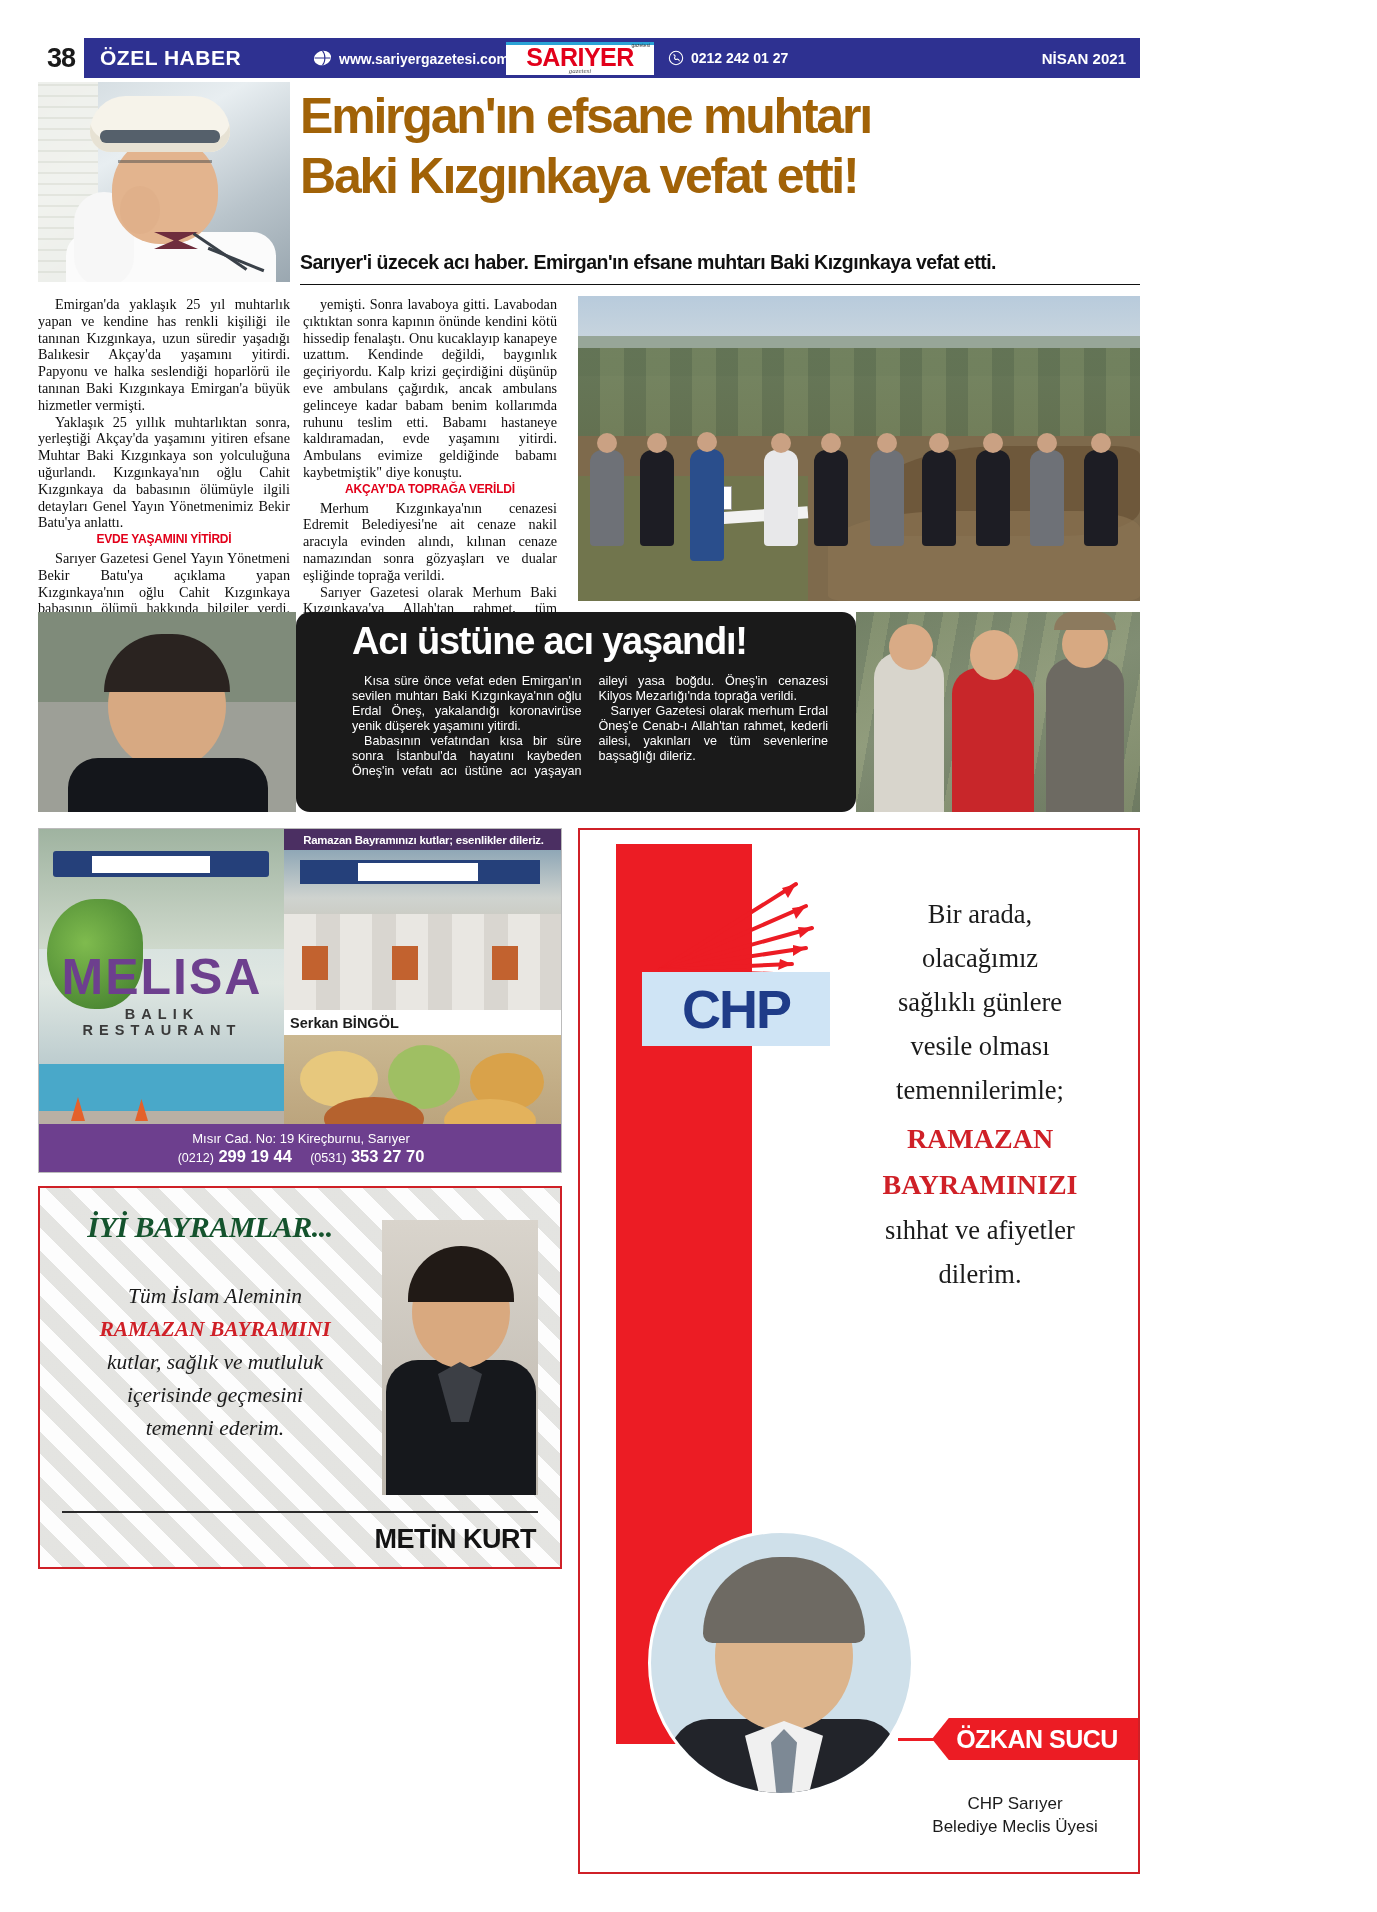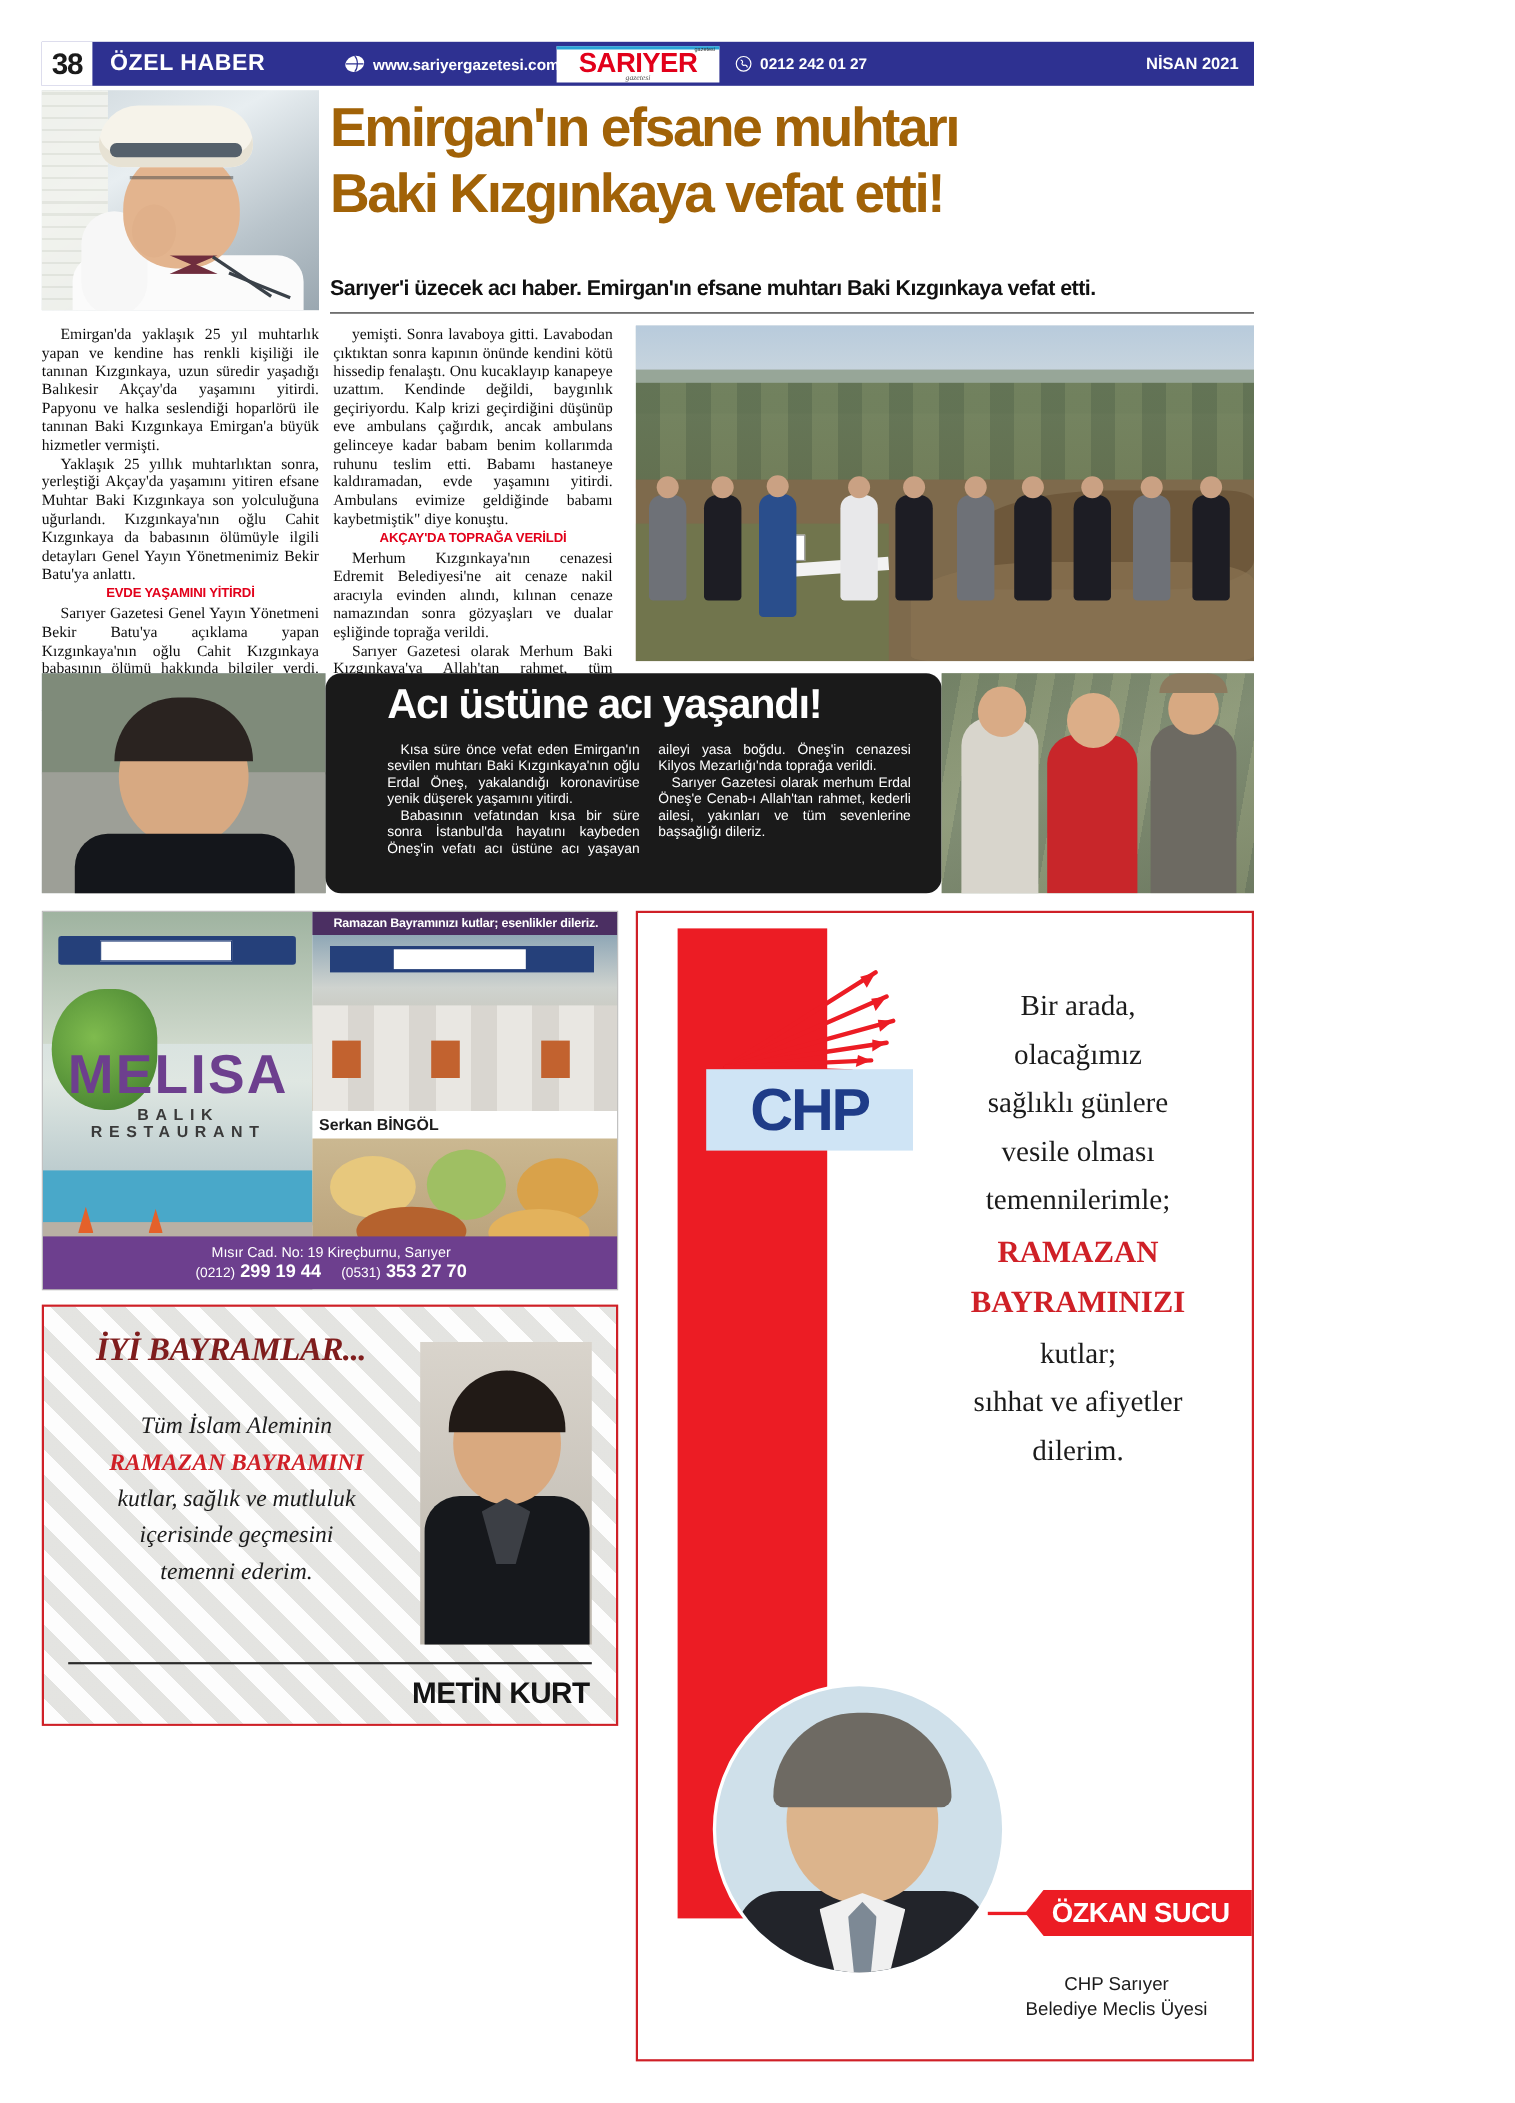--- a/index.html
+++ b/index.html
@@ -246,21 +246,21 @@
     position:absolute; left:38px; top:1186px; width:524px; height:383px;
     border:2px solid #cf2027; background:#f4f4f2; overflow:hidden;
   }
   .metin::before{
     content:"";position:absolute;inset:0;
     background:repeating-linear-gradient(45deg,rgba(255,255,255,.85) 0 16px,rgba(225,225,222,.85) 16px 32px);
   }
   .metin-title{
     position:absolute;left:0;top:22px;width:340px;text-align:center;
     font-family:"Liberation Serif",serif;font-weight:bold;font-style:italic;
-    font-size:30px;color:#7f1d1d;letter-spacing:-0.5px;
+    font-size:30px;color:#14532d;letter-spacing:-0.5px;
   }
   .metin-body{
     position:absolute;left:22px;top:92px;width:306px;text-align:center;
     font-family:"Liberation Serif",serif;font-style:italic;font-size:21.5px;line-height:33px;color:#1b1b1b;
   }
   .metin-body .hi{color:#cf2027;font-weight:bold;}
   .metin-photo{
     position:absolute;right:22px;top:32px;width:156px;height:275px;
     background:linear-gradient(180deg,#d9d4cc,#bdb7ad);overflow:hidden;
   }
@@ -546,21 +546,20 @@
     </div>
 
     <div class="chp-text">
       <div>Bir arada,</div>
       <div>olacağımız</div>
       <div>sağlıklı günlere</div>
       <div>vesile olması</div>
       <div>temennilerimle;</div>
       <span class="red">RAMAZAN</span>
       <span class="red">BAYRAMINIZI</span>
-      <div>kutlar;</div>
       <div>sıhhat ve afiyetler</div>
       <div>dilerim.</div>
     </div>
 
     <div class="chp-portrait">
       <div class="cp-suit"></div>
       <div class="cp-face"></div>
       <div class="cp-hair"></div>
       <div class="cp-shirt"></div>
       <div class="cp-tie"></div>

